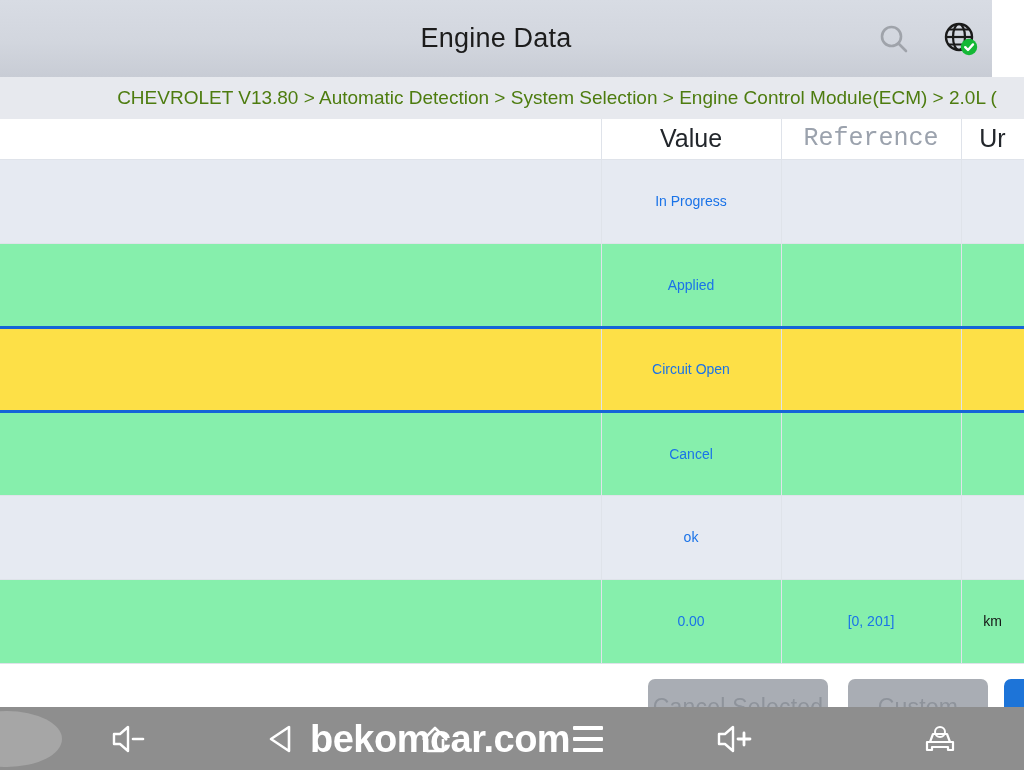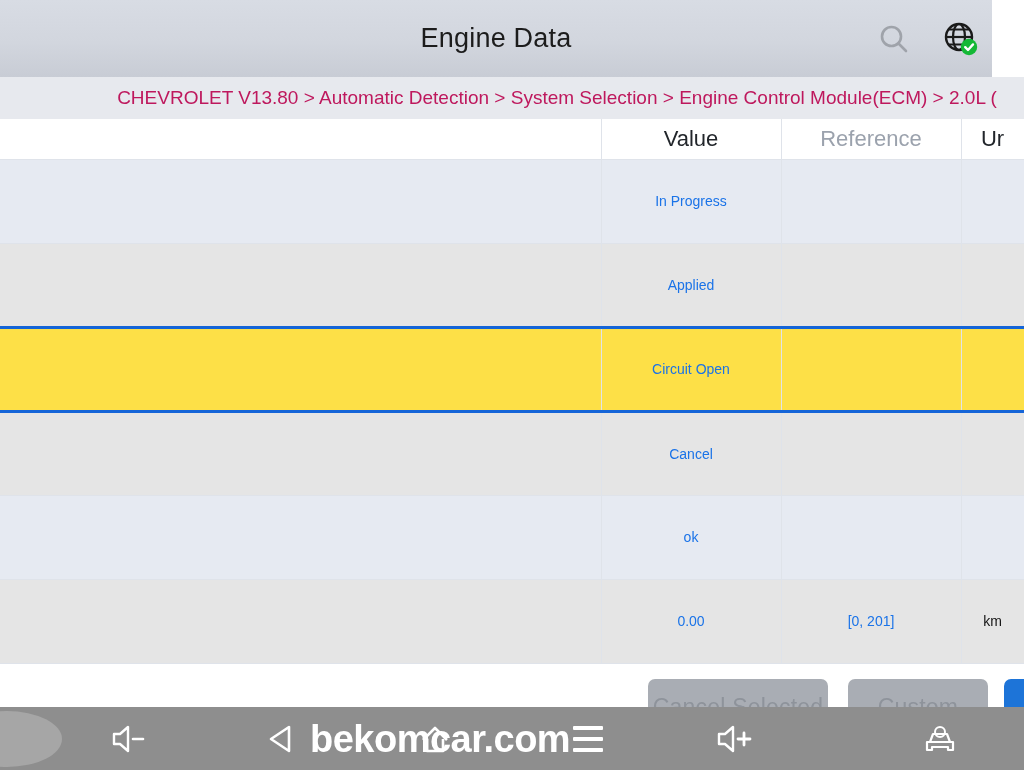--- a/index.html
+++ b/index.html
@@ -58,21 +58,21 @@
     height: 42px;
     background: #e7e9ee;
     display: flex;
     align-items: center;
     justify-content: center;
     overflow: hidden;
     white-space: nowrap;
   }
   .breadcrumb-text {
     font-size: 19px;
-    color: #be185d;
+    color: #4d7c0f;
     padding-left: 90px;
   }
 
   
   .table-area {
     position: absolute;
     top: 119px; left: 0;
     width: 1024px;
     height: 560px;
     background: #ffffff;
@@ -97,42 +97,42 @@
     border-bottom: 1px solid #dfe3ea;
     font-weight: normal;
     font-size: 14px;
     vertical-align: middle;
   }
   .tbl thead th {
     height: 40px;
     background: #ffffff;
     border-bottom: 1px solid #dfe3ea;
     text-align: center;
-    font-size: 22px;
+    font-size: 25px;
     color: #22262b;
   }
   .tbl thead th.hdr-name { border-right: 1px solid #dfe3ea; }
-  .tbl thead th.hdr-ref  { color: #9ba2ad; }
+  .tbl thead th.hdr-ref  { color: #9ba2ad; font-family: Liberation Mono, monospace; }
 
   .tbl td.cell-name {
     text-align: left;
     padding-left: 14px;
     color: #141414;
     white-space: nowrap;
   }
   .tbl td.cell-value,
   .tbl td.cell-ref,
   .tbl td.cell-unit {
     text-align: center;
     color: #1a73e8;
   }
   .tbl td.cell-unit { color: #141414; }
 
   tr.row-alt td { background: #e6eaf2; }
-  tr.row-norm td { background: #e5e5e5; }
+  tr.row-norm td { background: #86efac; }
 
   tr.row-selected td {
     background: #fde047;
     border-top: 3px solid #1565d8;
     border-bottom: 3px solid #1565d8;
   }
 
   
   .buttonbar {
     position: absolute;

